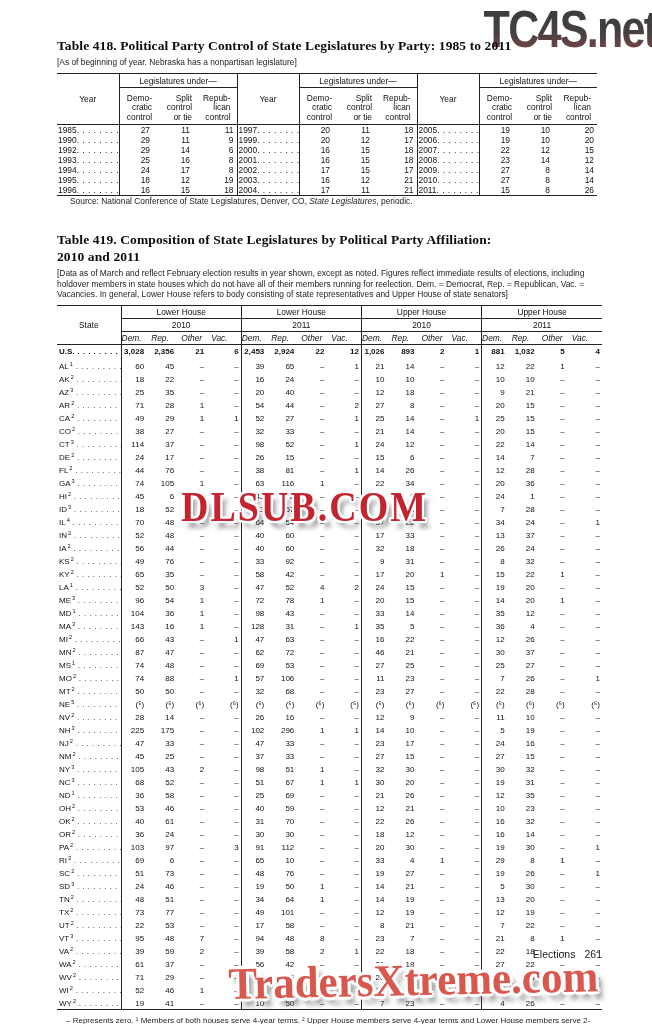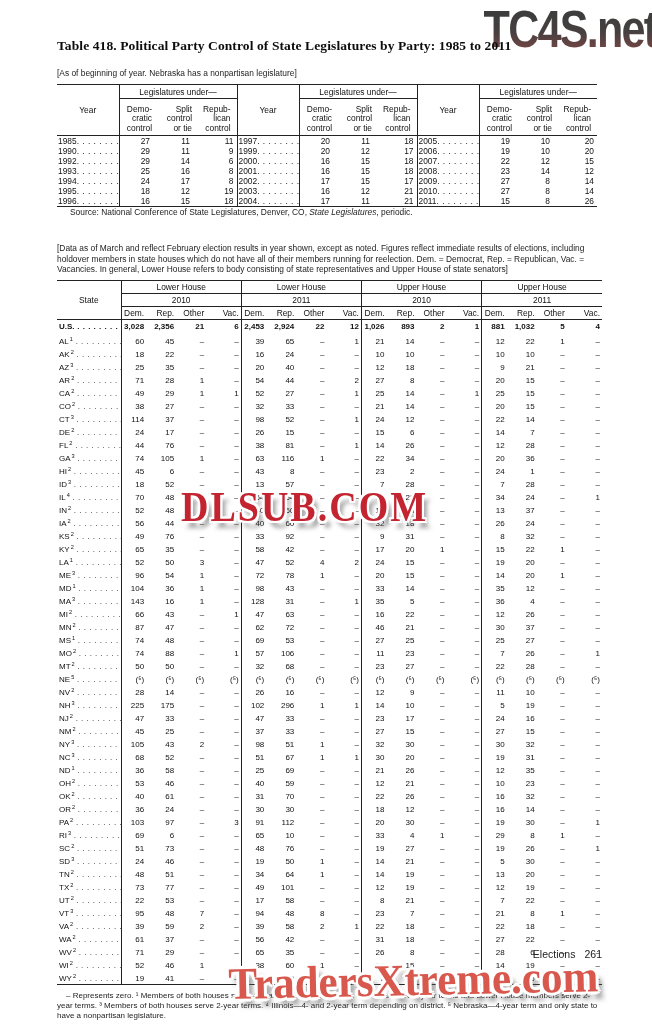--- a/index.html
+++ b/index.html
@@ -2,21 +2,21 @@
 <html><head>
 <meta charset="utf-8">
 <style>
   * { margin:0; padding:0; box-sizing:border-box; }
   html,body { width:652px; height:1024px; }
   body { position:relative; background:#fff; font-family:"Liberation Sans", sans-serif; color:#161616; overflow:hidden; }
   .page { position:absolute; inset:0; overflow:hidden; }
   .content { position:absolute; left:57px; top:38px; width:546px; }
 
   .tbl-title { font-family:"Liberation Serif", serif; font-weight:700; font-size:13.5px; line-height:1.22; color:#0d0d0d; white-space:pre-line; letter-spacing:.1px; }
-  .bracket-note { font-size:8.4px; line-height:1.27; margin-top:14px; color:#1c1c1c; }
+  .bracket-note { font-size:8.4px; line-height:1.27; margin-top:3px; color:#1c1c1c; }
 
   table { border-collapse:collapse; table-layout:fixed; color:#111; }
   th { font-weight:400; }
 
   
   #t418 { width:540px; margin-top:5px; font-size:8.4px; }
   #t418 th.yr-hdr { vertical-align:middle; text-align:center; border-top:1.4px solid #222; border-bottom:1.4px solid #222; }
   #t418 th.grp-hdr { text-align:center; height:14px; vertical-align:middle; border-top:1.4px solid #222; border-bottom:1px solid #222; }
   #t418 th.col-hdr { white-space:pre-line; text-align:right; padding:1px 6px 2px 0; line-height:1.12; vertical-align:bottom; height:37px; border-bottom:1.4px solid #222; }
   #t418 td { height:10px; line-height:10px; vertical-align:bottom; }
@@ -27,21 +27,21 @@
   #t418 td.yr { overflow:hidden; white-space:nowrap; padding-left:1px; }
   .src { font-size:8.4px; padding-left:13px; color:#1c1c1c; }
   .src i { font-style:italic; }
 
   
   #t419-wrap { margin-top:26px; }
   #t419 { width:545px; margin-top:5px; font-size:8px; }
   #t419 th.st-hdr { vertical-align:middle; text-align:center; font-size:8.4px; border-top:1.4px solid #222; border-bottom:1.4px solid #222; border-right:1px solid #222; }
   #t419 th.house { text-align:center; height:13px; vertical-align:middle; font-size:8.4px; border-top:1.4px solid #222; border-bottom:1px solid #222; }
   #t419 th.yrh { text-align:center; height:13px; vertical-align:middle; font-size:8.4px; border-bottom:1px solid #222; }
-  #t419 th.stat { text-align:right; height:13px; vertical-align:middle; font-size:8.4px; padding-right:7px; border-bottom:1.4px solid #222; }
+  #t419 th.stat { text-align:left; height:13px; vertical-align:middle; font-size:8.4px; padding-right:7px; border-bottom:1.4px solid #222;font-style:italic; }
   #t419 th.stat.vac { padding-right:2px;margin-top:39px; }
   #t419 .gb { border-left:1px solid #222; }
   #t419 tbody { border-bottom:1.4px solid #222; }
   #t419 td { height:10.1px; line-height:10px; vertical-align:bottom; }
   #t419 td.num { text-align:right; padding-right:7px; }
   #t419 td.num.vac { padding-right:2px; }
   #t419 td.st { overflow:hidden; white-space:nowrap; padding-left:2px; border-right:1px solid #222; }
   #t419 tr.us-row td { font-weight:700; height:14px; padding-bottom:2px; }
   sup { font-size:5.6px; vertical-align:3px; margin-left:1px; }
   .dots { letter-spacing:.5px; }
@@ -228,20 +228,22 @@
             <td class="num gend">26</td>
           </tr>
         </tbody>
     </table>
 
     <div class="src">
       <span>Source: National Conference of State Legislatures, Denver, CO, </span><i>State Legislatures</i><span>, periodic.</span>
     </div>
 
     <div id="t419-wrap">
+      <div class="tbl-title">Table 419. Composition of State Legislatures by Political Party Affiliation:
+2010 and 2011</div>
       <div class="bracket-note">[Data as of March and reflect February election results in year shown, except as noted. Figures reflect immediate results of elections, including holdover members in state houses which do not have all of their members running for reelection. Dem. = Democrat, Rep. = Republican, Vac. = Vacancies. In general, Lower House refers to body consisting of state representatives and Upper House of state senators]</div>
 
       <table id="t419">
         <colgroup>
           <col style="width:64px">
           <col style="width:30px">
             <col style="width:30px">
             <col style="width:30px">
             <col style="width:30px">
           <col style="width:30px">

